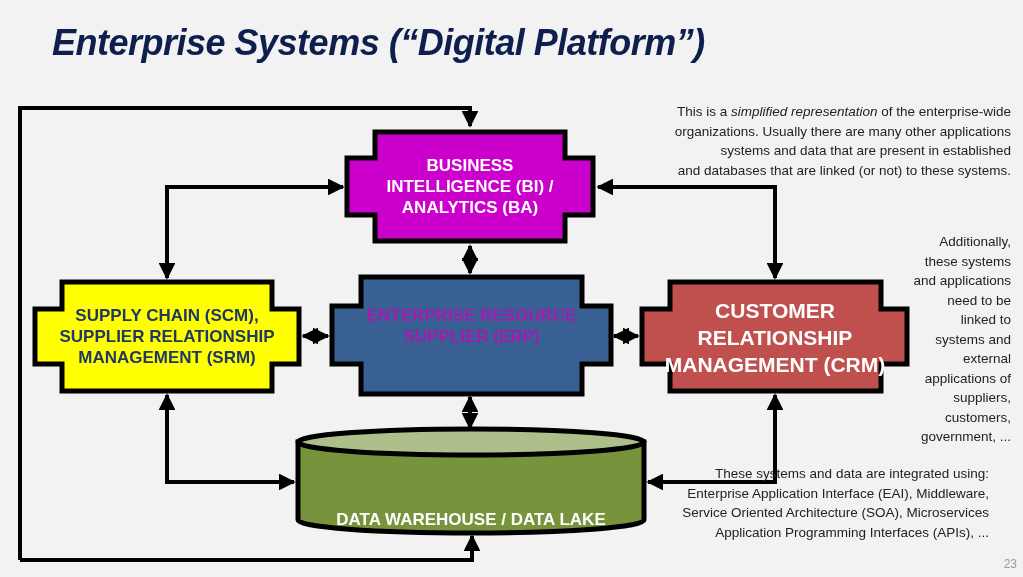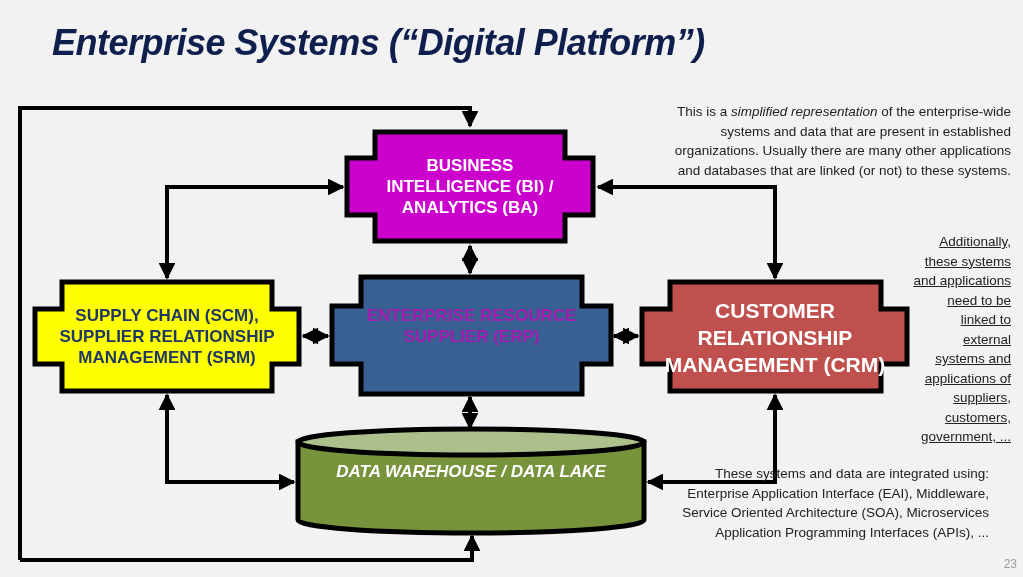--- a/index.html
+++ b/index.html
@@ -84,39 +84,39 @@
 </div>
 
 <div class="box-label" id="lbl-crm" style="left:637px; top:291px; width:276px; height:93px; color:#fff; font-size:21px; line-height:27px;">
   <div>
     <div>CUSTOMER</div>
     <div>RELATIONSHIP</div>
     <div>MANAGEMENT (CRM)</div>
   </div>
 </div>
 
-<div class="box-label" id="lbl-dw" style="left:298px; top:456px; width:346px; height:30px; color:#fff;font-style:italic;">
+<div class="box-label" id="lbl-dw" style="left:298px; top:504px; width:346px; height:30px; color:#fff;">
   <div>DATA WAREHOUSE / DATA LAKE</div>
 </div>
 
 <div class="note" style="right:12px; top:102px; width:420px;">
   <div><span>This is a </span><i>simplified representation</i><span> of the enterprise-wide</span></div>
+  <div>organizations. Usually there are many other applications</div>
   <div>systems and data that are present in established</div>
-  <div>organizations. Usually there are many other applications</div>
   <div>and databases that are linked (or not) to these systems.</div>
 </div>
 
-<div class="note" id="note-right" style="right:12px; top:232px; width:130px;text-decoration:underline;">
+<div class="note" id="note-right" style="right:12px; top:232px; width:130px;">
     <div>Additionally,</div>
     <div>these systems</div>
     <div>and applications</div>
     <div>need to be</div>
     <div>linked to</div>
+    <div>systems and</div>
     <div>external</div>
-    <div>systems and</div>
     <div>applications of</div>
     <div>suppliers,</div>
     <div>customers,</div>
     <div>government, ...</div>
   </div>
 
 <div class="note" id="note-bottom" style="right:34px; top:464px; width:400px;">
     <div>These systems and data are integrated using:</div>
     <div>Enterprise Application Interface (EAI), Middleware,</div>
     <div>Service Oriented Architecture (SOA), Microservices</div>

